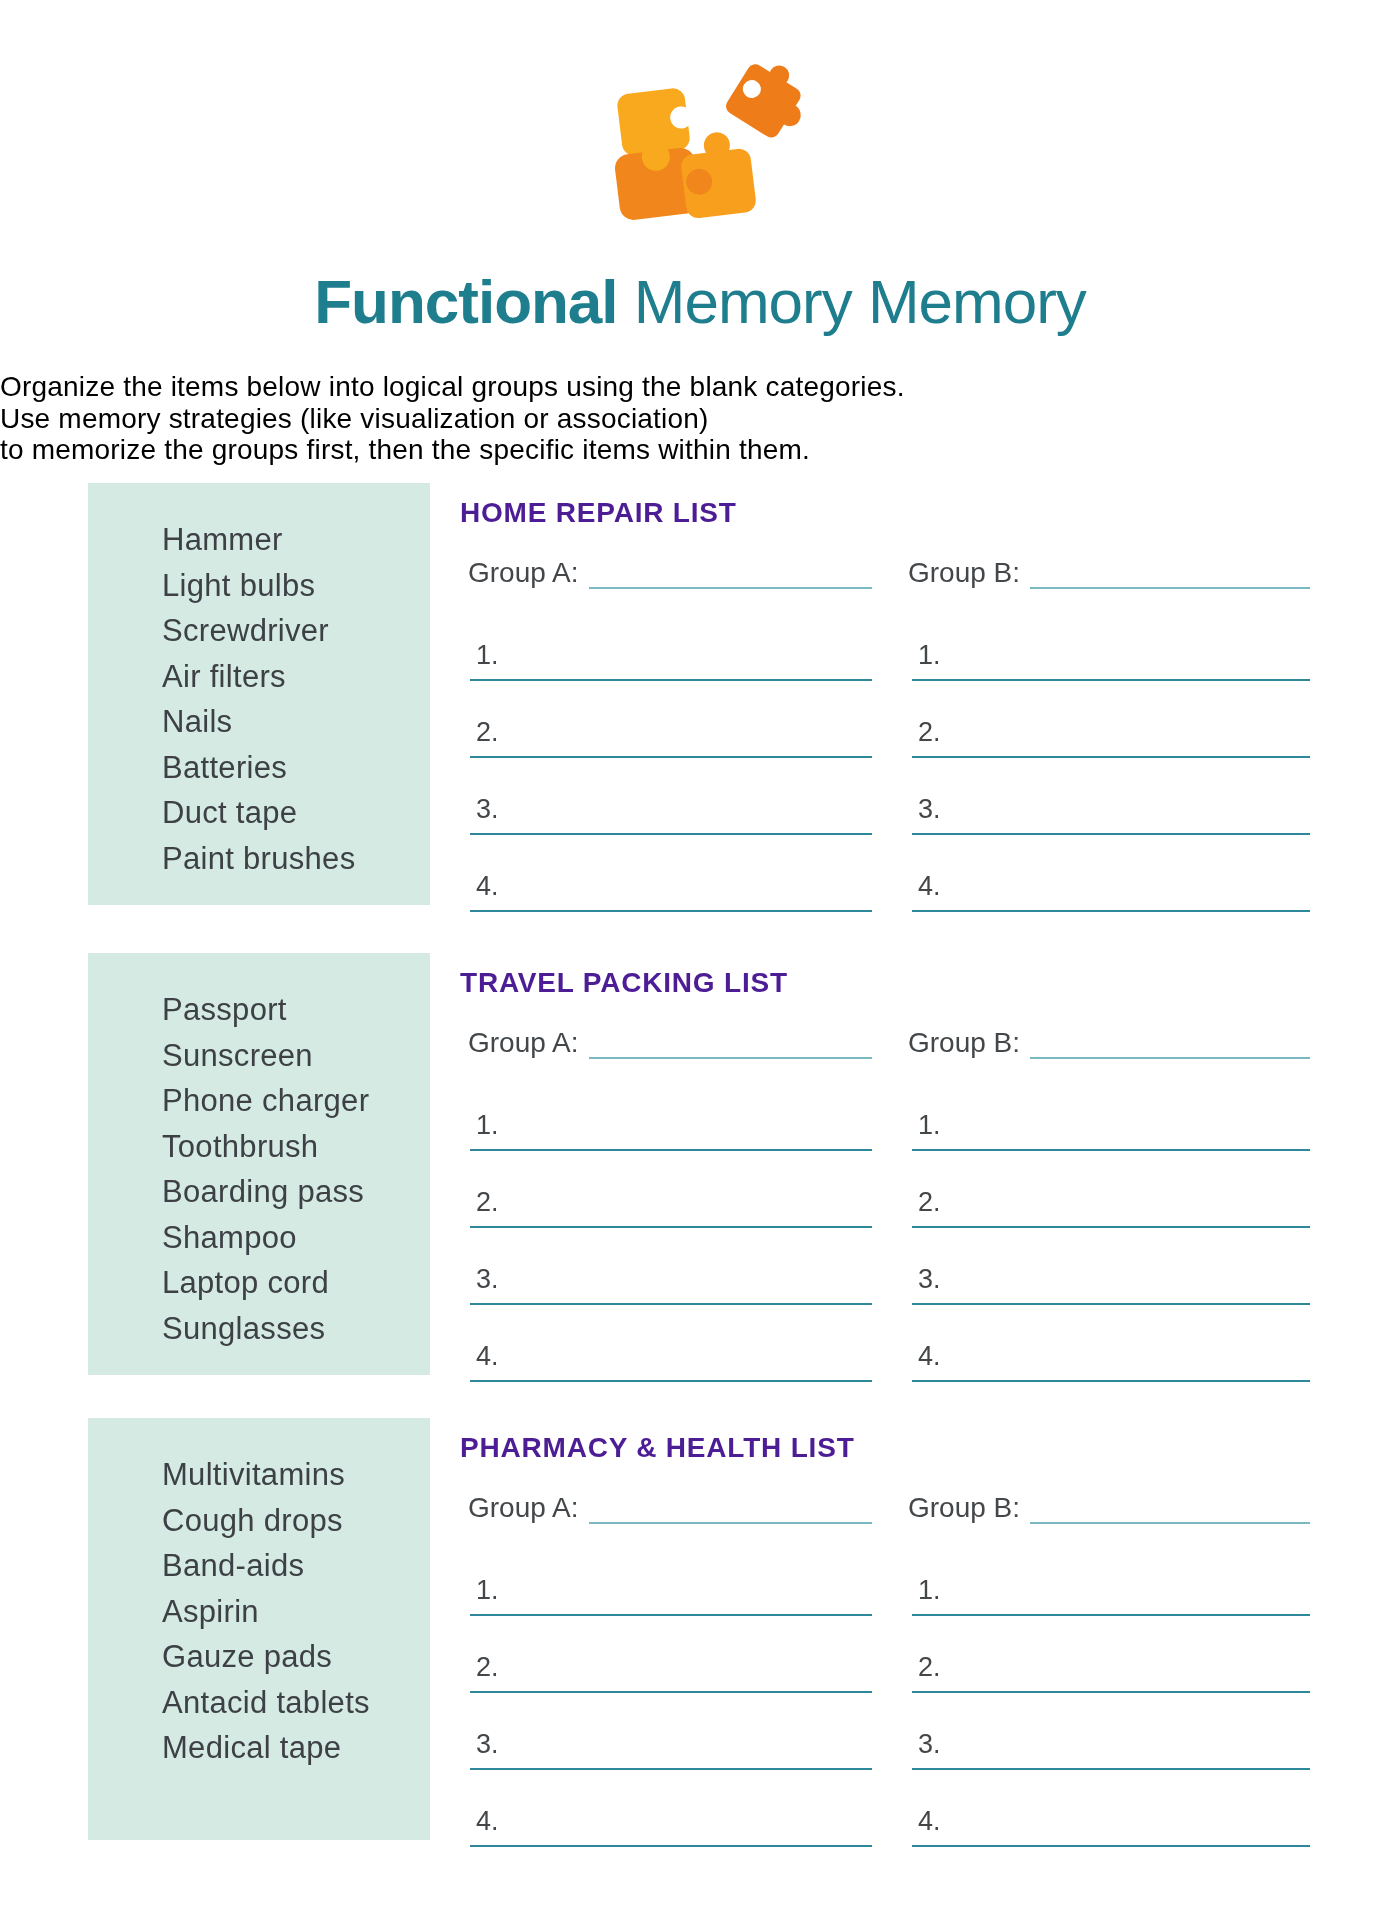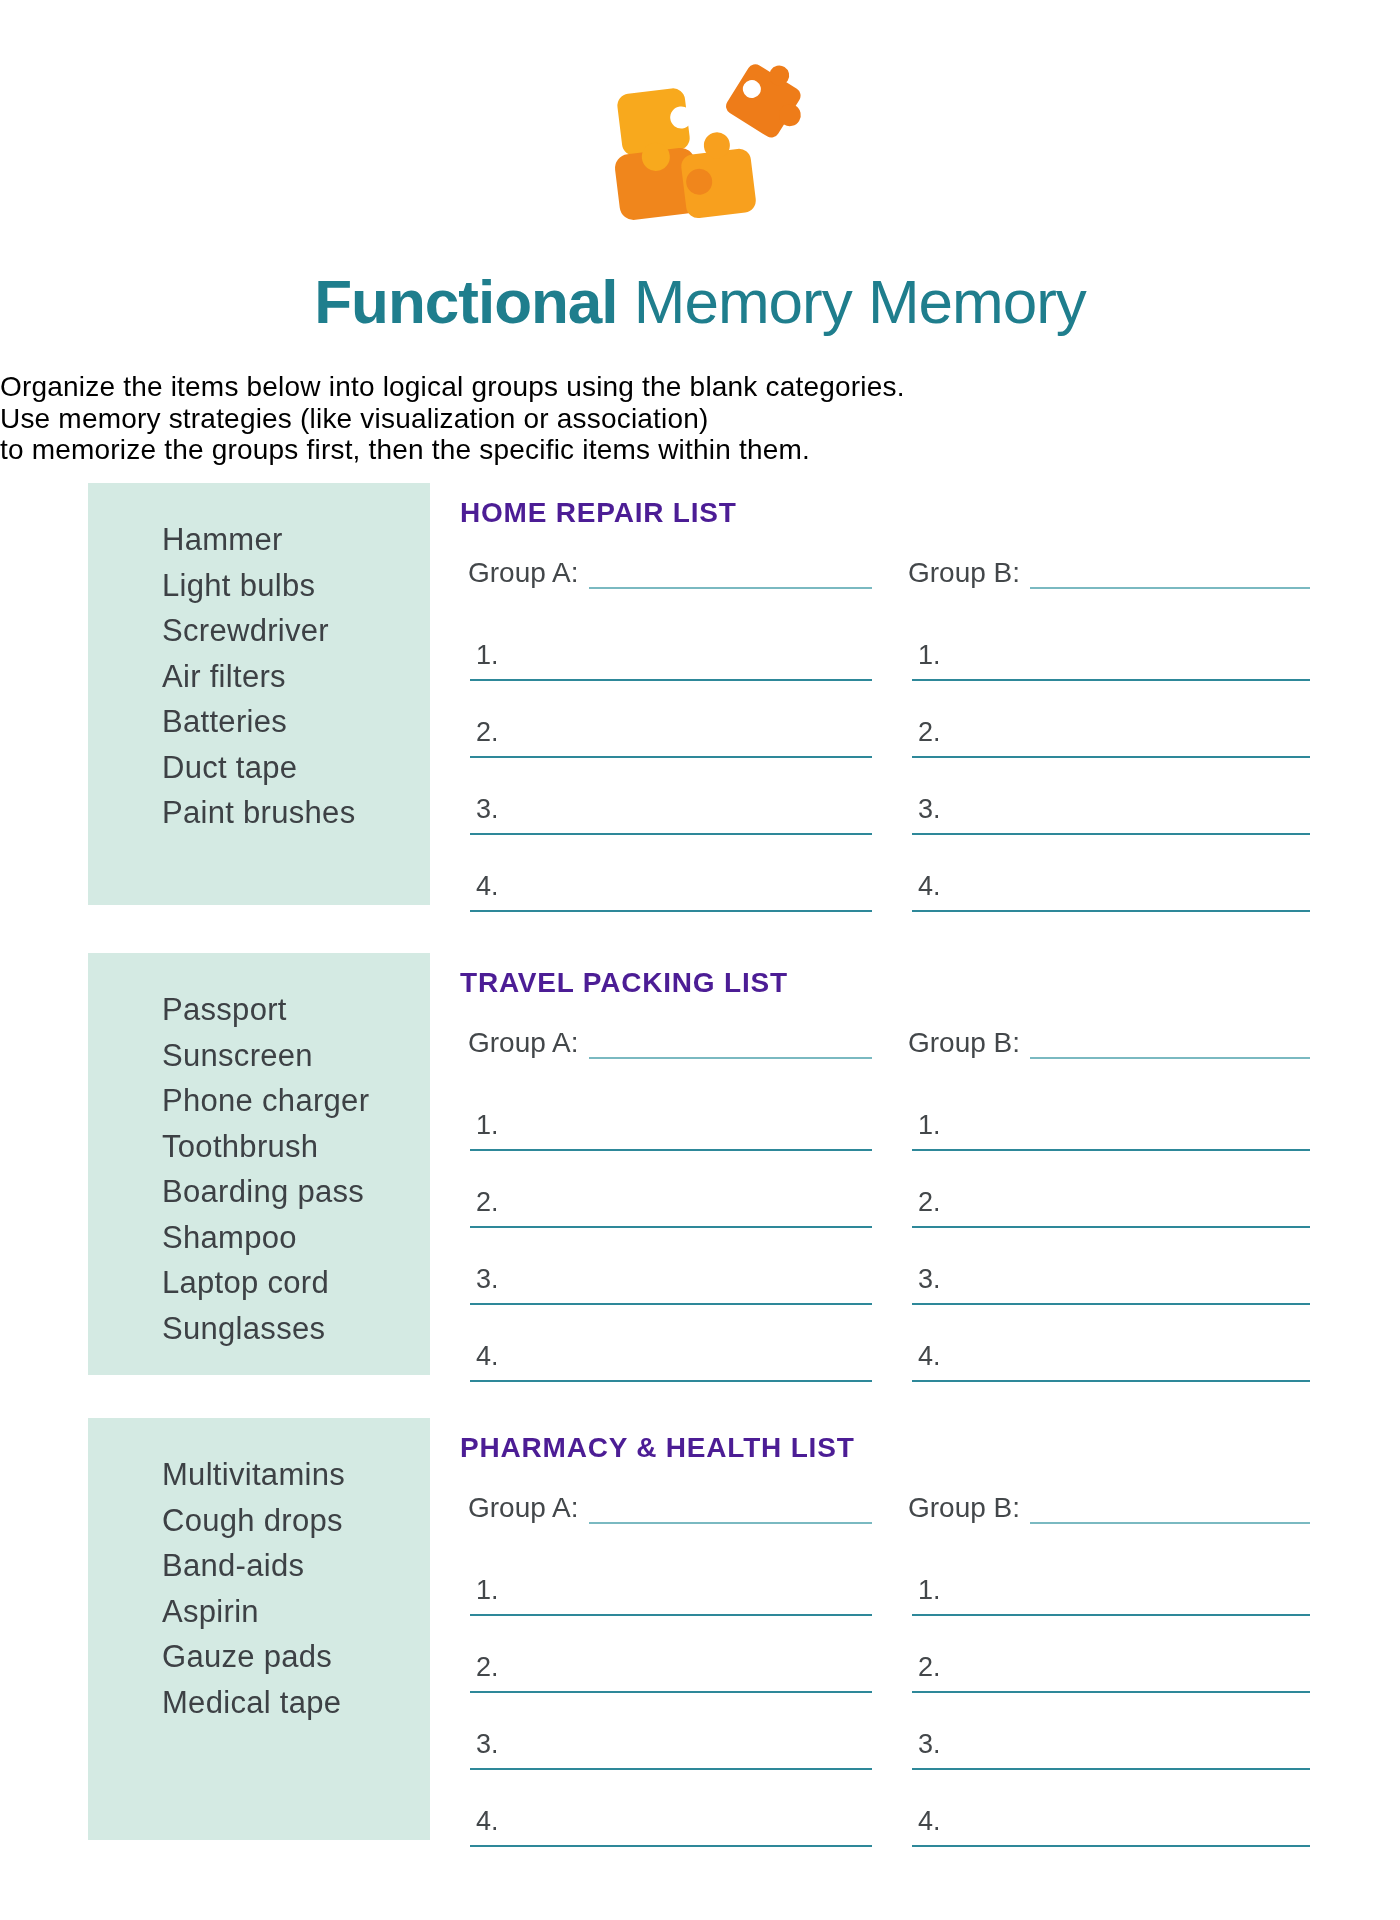--- a/index.html
+++ b/index.html
@@ -67,20 +67,21 @@
     <div>Use memory strategies (like visualization or association)</div>
     <div>to memorize the groups first, then the specific items within them.</div>
   </div>
 
   <div class="section" style="top:483px">
     <div class="item-box">
       <div class="item">Hammer</div>
       <div class="item">Light bulbs</div>
       <div class="item">Screwdriver</div>
       <div class="item">Air filters</div>
+      <div class="item">Nails</div>
       <div class="item">Batteries</div>
       <div class="item">Duct tape</div>
       <div class="item">Paint brushes</div>
     </div>
     <h2 class="heading">HOME REPAIR LIST</h2>
     <div class="group-field gf-a">
       <span class="glabel">Group A:</span>
       <span class="blank"></span>
     </div>
     <div class="group-field gf-b">
@@ -159,20 +160,21 @@
       </div>
   </div>
 
   <div class="section" style="top:1418px">
     <div class="item-box">
       <div class="item">Multivitamins</div>
       <div class="item">Cough drops</div>
       <div class="item">Band-aids</div>
       <div class="item">Aspirin</div>
       <div class="item">Gauze pads</div>
+      <div class="item">Antacid tablets</div>
       <div class="item">Medical tape</div>
     </div>
     <h2 class="heading">PHARMACY &amp; HEALTH LIST</h2>
     <div class="group-field gf-a">
       <span class="glabel">Group A:</span>
       <span class="blank"></span>
     </div>
     <div class="group-field gf-b">
       <span class="glabel">Group B:</span>
       <span class="blank"></span>

